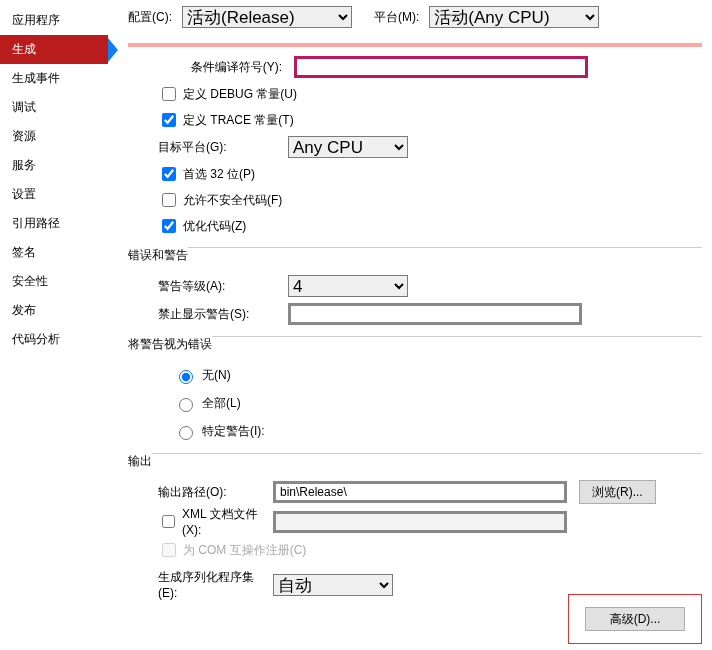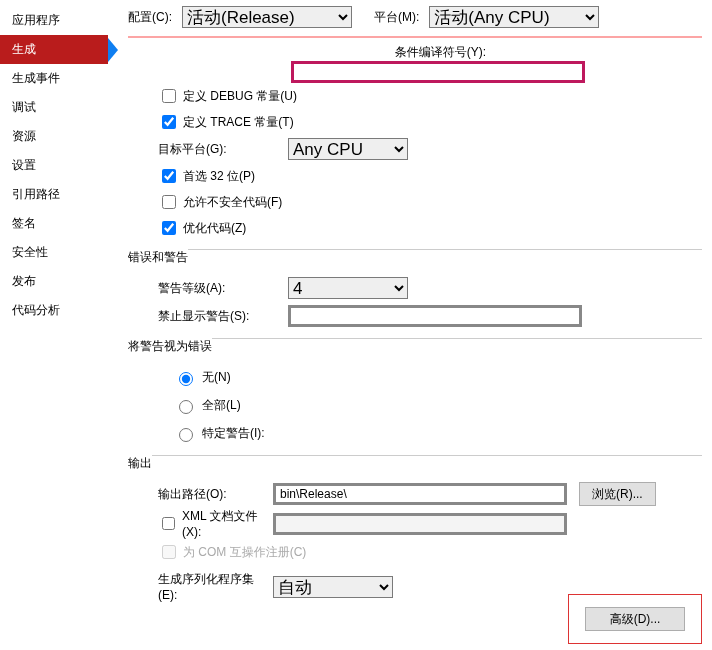--- a/index.html
+++ b/index.html
@@ -42,22 +42,22 @@
   }
   .main {
     flex: 1;
     padding: 6px 10px 10px 20px;
     position: relative;
   }
   .topbar {
     display: flex;
     align-items: center;
     gap: 8px;
-    padding-bottom: 8px;
-    border-bottom: 2px solid #fca5a5;
+    padding-bottom: 15px;
+    border-bottom: 4px solid #fca5a5;
     margin-bottom: 6px;
   }
   .topbar label { margin-right: 2px; }
   .topbar select {
     font-family: inherit;
     font-size: 12px;
     height: 22px;
     border: 1px solid #7a7a7a;
     background: #efefef;
   }
@@ -126,41 +126,42 @@
 </head>
 <body>
 
 <div class="container">
   <div class="sidebar">
     <div class="sidebar-item">应用程序</div>
     <div class="sidebar-item active">生成</div>
     <div class="sidebar-item">生成事件</div>
     <div class="sidebar-item">调试</div>
     <div class="sidebar-item">资源</div>
+    <div class="sidebar-item">服务</div>
     <div class="sidebar-item">设置</div>
     <div class="sidebar-item">引用路径</div>
     <div class="sidebar-item">签名</div>
     <div class="sidebar-item">安全性</div>
     <div class="sidebar-item">发布</div>
     <div class="sidebar-item">代码分析</div>
   </div>
 
   <div class="main">
     <div class="topbar">
       <label>配置(C):</label>
       <select class="combo" style="width:170px">
         <option>活动(Release)</option>
       </select>
       <label style="margin-left:14px">平台(M):</label>
       <select class="combo" style="width:170px">
         <option>活动(Any CPU)</option>
       </select>
     </div>
 
-    <div class="form-row" style="padding-left:46px;flex-direction:column;">
+    <div class="form-row" style="padding-left:46px;">
       <div class="lbl right">条件编译符号(Y):</div>
       <input class="text-input" style="width: 294px;" value="">
     </div>
     <div class="checkbox-row">
       <input type="checkbox" style="">
       <span>定义 DEBUG 常量(U)</span>
     </div>
     <div class="checkbox-row">
       <input type="checkbox" checked="" style="">
       <span>定义 TRACE 常量(T)</span>

